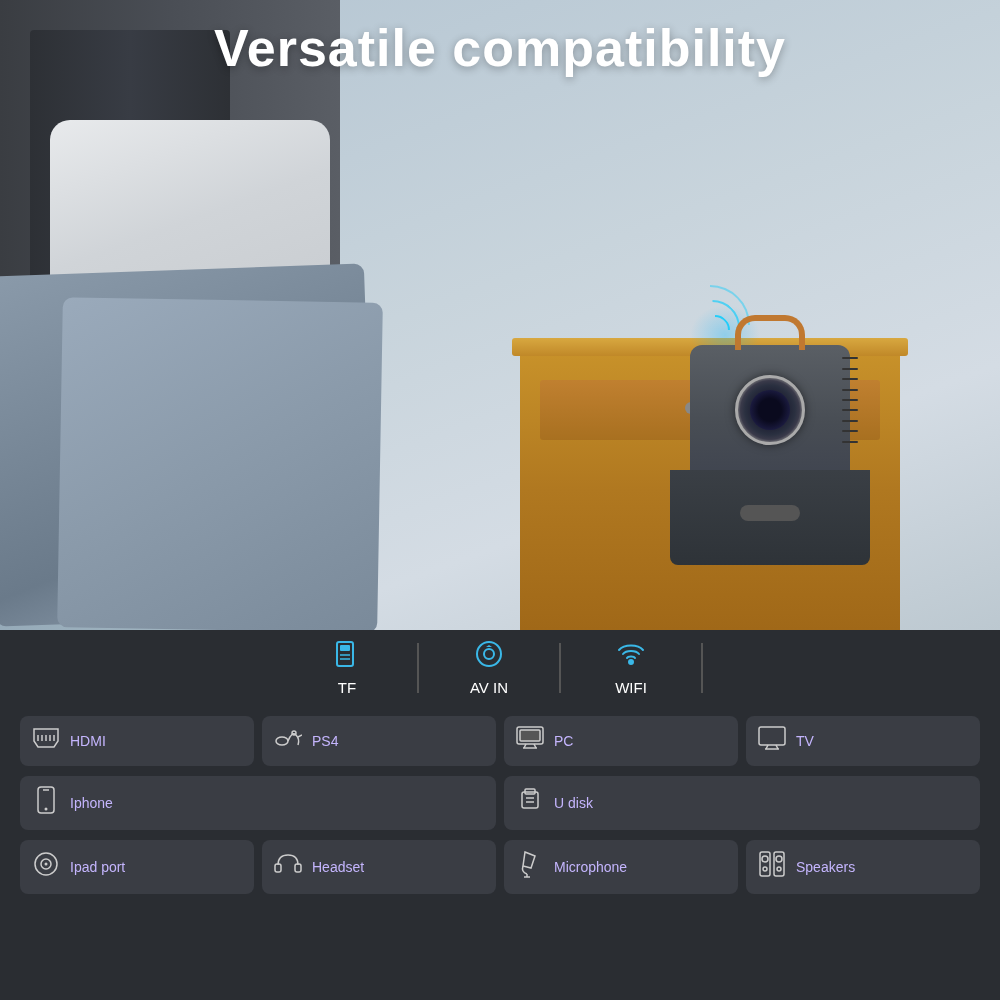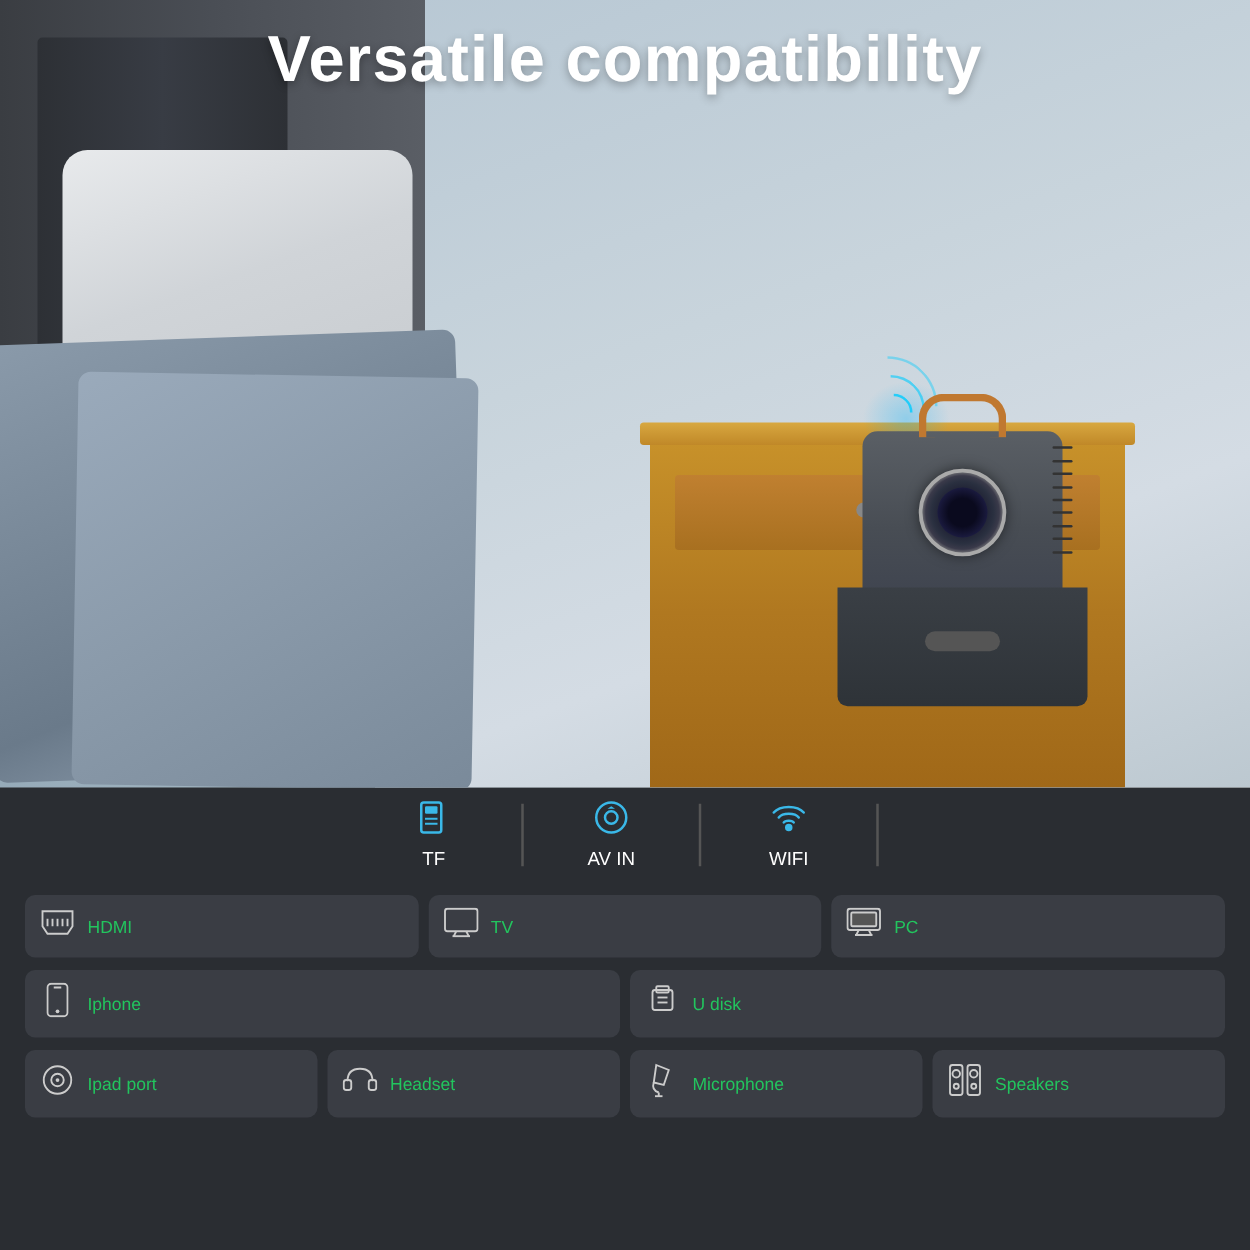--- a/index.html
+++ b/index.html
@@ -336,21 +336,21 @@
     }
 
     .compat-icon {
       color: #ccc;
       font-size: 22px;
       min-width: 28px;
       text-align: center;
     }
 
     .compat-text {
-      color: #22c55e;
+      color: #c4b5fd;
       font-size: 14px;
       font-weight: 500;
     }
   </style>
 </head>
 <body>
 
 <div class="main-container">
 
   <div class="image-section">
@@ -465,40 +465,51 @@
             <line x1="10" y1="8" x2="10" y2="14" stroke="#ccc"></line>
             <line x1="14" y1="8" x2="14" y2="14" stroke="#ccc"></line>
             <line x1="18" y1="8" x2="18" y2="14" stroke="#ccc"></line>
             <line x1="22" y1="8" x2="22" y2="14" stroke="#ccc"></line>
           </svg>
         </div>
         <span class="compat-text">HDMI</span>
       </div>
       <div class="compat-item">
         <div class="compat-icon">
-          <svg width="28" height="24" viewBox="0 0 28 24" fill="none" stroke="#ccc" stroke-width="1.5">
-            <rect x="1" y="1" width="26" height="18" rx="2"></rect>
-            <line x1="10" y1="19" x2="8" y2="23" stroke="#ccc"></line>
-            <line x1="18" y1="19" x2="20" y2="23" stroke="#ccc"></line>
-            <line x1="7" y1="23" x2="21" y2="23" stroke="#ccc"></line>
-          </svg>
-        </div>
-        <span class="compat-text">TV</span>
+          <svg width="28" height="22" viewBox="0 0 28 22" fill="none" stroke="#ccc" stroke-width="1.5">
+            <ellipse cx="8" cy="14" rx="6" ry="4"></ellipse>
+            <path d="M14 14 Q18 4 22 8 Q26 12 24 18"></path>
+            <circle cx="20" cy="6" r="2" fill="none"></circle>
+            <line x1="24" y1="10" x2="28" y2="8"></line>
+          </svg>
+        </div>
+        <span class="compat-text">PS4</span>
       </div>
       <div class="compat-item">
         <div class="compat-icon">
           <svg width="28" height="24" viewBox="0 0 28 24" fill="none" stroke="#ccc" stroke-width="1.5">
             <rect x="1" y="1" width="26" height="17" rx="2"></rect>
             <line x1="10" y1="18" x2="8" y2="22" stroke="#ccc"></line>
             <line x1="18" y1="18" x2="20" y2="22" stroke="#ccc"></line>
             <line x1="7" y1="22" x2="21" y2="22" stroke="#ccc"></line>
             <rect x="4" y="4" width="20" height="11" rx="1" fill="#555"></rect>
           </svg>
         </div>
         <span class="compat-text">PC</span>
+      </div>
+      <div class="compat-item">
+        <div class="compat-icon">
+          <svg width="28" height="24" viewBox="0 0 28 24" fill="none" stroke="#ccc" stroke-width="1.5">
+            <rect x="1" y="1" width="26" height="18" rx="2"></rect>
+            <line x1="10" y1="19" x2="8" y2="23" stroke="#ccc"></line>
+            <line x1="18" y1="19" x2="20" y2="23" stroke="#ccc"></line>
+            <line x1="7" y1="23" x2="21" y2="23" stroke="#ccc"></line>
+          </svg>
+        </div>
+        <span class="compat-text">TV</span>
       </div>
     </div>
 
     <div class="compat-grid-row">
       <div class="compat-item">
         <div class="compat-icon">
           <svg width="18" height="28" viewBox="0 0 18 28" fill="none" stroke="#ccc" stroke-width="1.5">
             <rect x="1" y="1" width="16" height="26" rx="3"></rect>
             <line x1="6" y1="4" x2="12" y2="4" stroke="#ccc" stroke-width="1.5"></line>
             <circle cx="9" cy="23" r="1.5" fill="#ccc" stroke="none"></circle>

